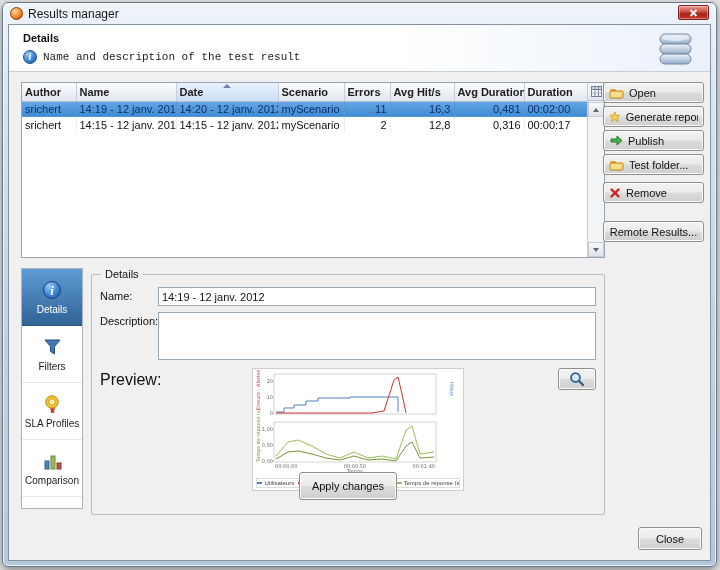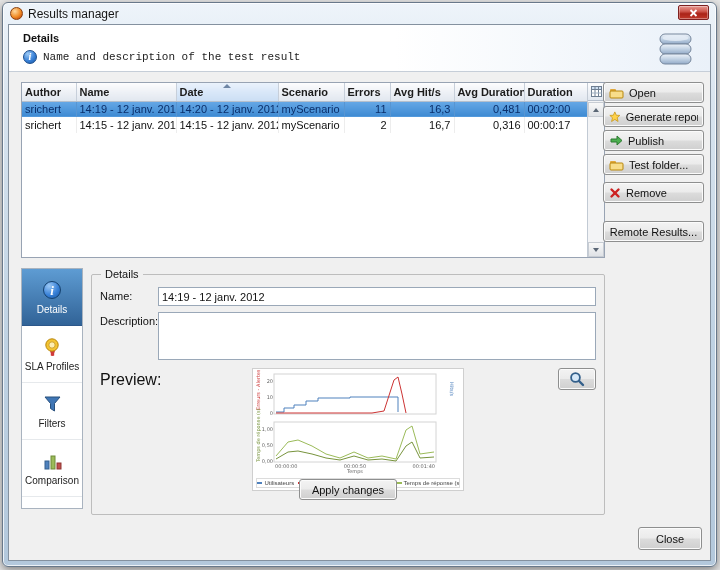--- a/index.html
+++ b/index.html
@@ -92,21 +92,21 @@
   .tarea { flex:1; height:48px; border:1px solid #9aa8b8; background:#fff; resize:none;
     font:11px "Liberation Sans",sans-serif; }
   .preview-row { display:flex; margin-top:8px; }
   .chart-zone { flex:1; display:flex; justify-content:center; align-items:flex-start; }
   .thumb { width:212px; background:#fff; border:1px solid #cfcfcf; padding:1px; }
   .legend { display:flex; gap:4px; justify-content:center; align-items:center; font-size:6px; color:#444;
     border:1px solid #dcdcdc; margin:0 2px 1px; padding:1px 2px; white-space:nowrap; overflow:hidden; }
   .lg-item { display:flex; align-items:center; gap:2px; }
   .lg-swatch { width:8px; height:2px; flex:0 0 auto; }
   .mag-btn { width:38px; height:22px; display:flex; align-items:center; justify-content:center; flex:0 0 auto; }
-  .apply-btn { position:absolute; bottom:6px; left:50%; transform:translateX(-50%); width:98px; height:21px; }
+  .apply-btn { position:absolute; bottom:6px; left:50%; transform:translateX(-50%); width:98px; height:28px; }
 
   .close-dialog { position:absolute; right:8px; bottom:10px; width:64px; height:23px; }
 
   
   .tick { font-size:5px; fill:#666; font-family:"DejaVu Sans",sans-serif; }
   .axlbl { font-size:5px; font-family:"DejaVu Sans",sans-serif; }
   .plotline { fill:none; stroke-width:1; }
   .s-blue { stroke:#4f81bd; } .s-red { stroke:#cc3333; }
   .s-green1 { stroke:#9bbb59; } .s-green2 { stroke:#77933c; }
 </style>
@@ -180,21 +180,21 @@
           <td class="num">16,3</td>
           <td class="num">0,481</td>
           <td>00:02:00</td>
         </tr>
         <tr>
           <td>srichert</td>
           <td>14:15 - 12 janv. 2012</td>
           <td>14:15 - 12 janv. 2012</td>
           <td>myScenario</td>
           <td class="num">2</td>
-          <td class="num">16,7</td>
+          <td class="num">12,8</td>
           <td class="num">0,316</td>
           <td>00:00:17</td>
         </tr>
       </tbody>
         </table>
       <div class="tbl-side">
         <div class="cfg-btn">
           <svg width="11" height="11" viewBox="0 0 11 11">
             <rect x="0.5" y="0.5" width="10" height="10" fill="#fff" stroke="#6f7f92"></rect>
             <rect x="0.5" y="0.5" width="10" height="3" fill="#cfe0f2" stroke="#6f7f92"></rect>
@@ -255,36 +255,36 @@
 
       <div class="tabstrip">
         <div class="tab selected">
           <span class="tab-ico">
               <span class="info-big"></span>
             </span>
           <span>Details</span>
         </div>
         <div class="tab">
           <span class="tab-ico">
+            <svg width="19" height="18" viewBox="0 0 19 18">
+              <polygon points="2,2 17,2 11.5,8.5 11.5,16 7.5,13.5 7.5,8.5" fill="#3f76b5" stroke="#28507d"></polygon>
+            </svg>
+          </span>
+          <span>Filters</span>
+        </div>
+        <div class="tab">
+          <span class="tab-ico">
             <svg width="20" height="21" viewBox="0 0 20 21">
               <rect x="7" y="10" width="3" height="9" fill="#d03a3a" transform="rotate(-16 8.5 10)"></rect>
               <rect x="11" y="10" width="3" height="9" fill="#d03a3a" transform="rotate(16 12.5 10)"></rect>
               <circle cx="10" cy="8" r="6.2" fill="#f4c430" stroke="#b8860b"></circle>
               <circle cx="10" cy="8" r="3.2" fill="#fdeeb2" stroke="#cfa22a"></circle>
             </svg>
           </span>
           <span>SLA Profiles</span>
-        </div>
-        <div class="tab">
-          <span class="tab-ico">
-            <svg width="19" height="18" viewBox="0 0 19 18">
-              <polygon points="2,2 17,2 11.5,8.5 11.5,16 7.5,13.5 7.5,8.5" fill="#3f76b5" stroke="#28507d"></polygon>
-            </svg>
-          </span>
-          <span>Filters</span>
         </div>
         <div class="tab">
           <span class="tab-ico">
             <svg width="21" height="19" viewBox="0 0 21 19">
               <rect x="3" y="9" width="4" height="8" fill="#4f81bd" stroke="#35618f"></rect>
               <rect x="9" y="4" width="4" height="13" fill="#9bbb59" stroke="#6e8b38"></rect>
               <rect x="15" y="11" width="4" height="6" fill="#c0504d" stroke="#8f3532"></rect>
             </svg>
           </span>
           <span>Comparison</span>

